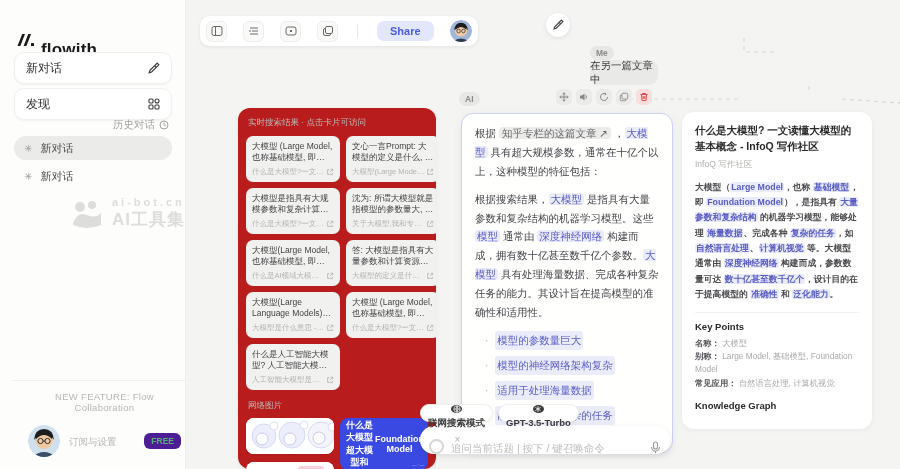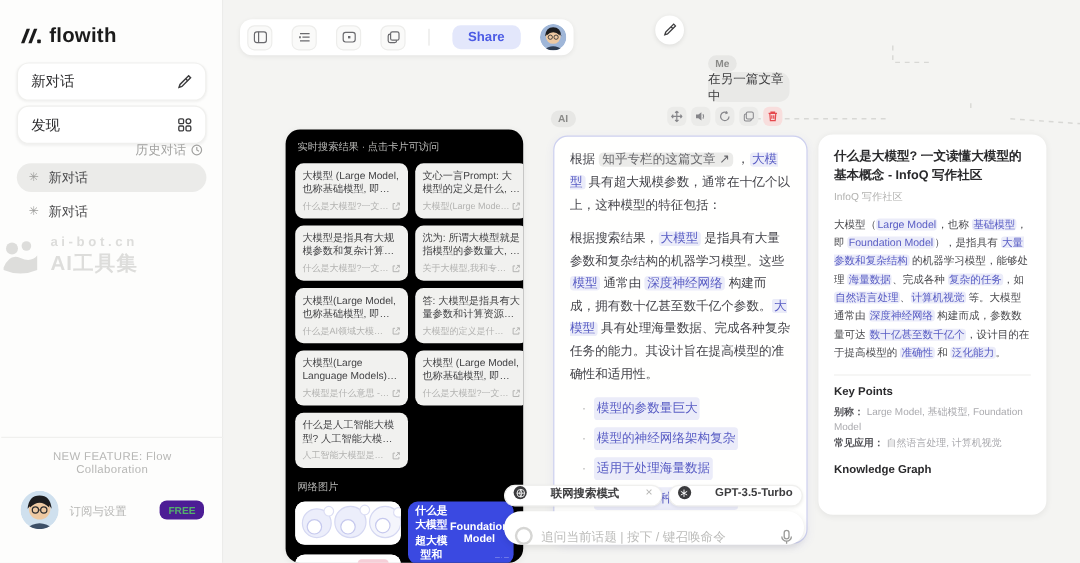--- a/index.html
+++ b/index.html
@@ -3,36 +3,36 @@
 <meta charset="utf-8">
 <style>
   * { margin:0; padding:0; box-sizing:border-box; }
   html,body { width:900px; height:469px; overflow:hidden;
     font-family:"Liberation Sans","DejaVu Sans",sans-serif; background:#f4f4f2; }
 
   
   #sidebar { position:absolute; left:0; top:0; width:186px; height:469px;
     background:#fdfdfc; border-right:1px solid #ececea; z-index:20; }
   .logo-row { position:absolute; left:16px; top:20px; display:flex; align-items:center; gap:6px; }
-  .logo-text { font-size:17px; font-weight:700; color:#1b1b1b; letter-spacing:.2px; }
+  .logo-text { font-size:17px; font-weight:700; color:#1b1b1b; letter-spacing:.2px;margin-top:20px; }
   .side-btn { position:absolute; left:14px; width:158px; height:32px; background:#fff;
     border:1px solid #f0f0ee; border-radius:10px; box-shadow:0 1px 2px rgba(0,0,0,.05);
     display:flex; align-items:center; justify-content:space-between; padding:0 11px; cursor:pointer; }
   .side-btn .lbl { font-size:12px; color:#2c2c2e; }
   .hist-label { position:absolute; right:16px; top:118px; font-size:10.5px; color:#a2a2a0;
     display:flex; align-items:center; gap:4px; }
   .hist-item { position:absolute; left:14px; width:158px; height:24px; border-radius:12px;
     display:flex; align-items:center; gap:8px; padding:0 10px; font-size:11px; color:#4b4b4d; cursor:pointer; }
   .hist-item.active { background:#ebebe9; }
   .spark { color:#9d9d9b; font-size:10px; }
   .watermark { position:absolute; left:0; right:0; top:196px; display:flex; align-items:center;
-    justify-content:flex-start; gap:8px; color:#dddddb; }
+    justify-content:flex-end; gap:8px; color:#dddddb; }
   .wm-txt1 { font-size:11px; font-weight:700; letter-spacing:3px; }
   .wm-txt2 { font-size:17px; font-weight:700; letter-spacing:1px; }
-  #side-footer { position:absolute; left:1px; bottom:0; width:100%; border-top:1px solid #f0f0ee; padding:10px 16px 28px; }
+  #side-footer { position:absolute; left:12px; bottom:0; width:100%; border-top:1px solid #f0f0ee; padding:10px 16px 12px; }
   .new-feat { font-size:9.5px; color:#b7b7b5; text-align:center; letter-spacing:.3px; margin-bottom:12px; }
   .user-row { display:flex; align-items:center; gap:9px; }
   .user-name { font-size:12.5px; font-weight:700; color:#2c2c2e; }
   .user-sub { font-size:9.5px; color:#b7b7b5; margin-top:2px; }
   .free-badge { margin-left:auto; background:#4c1d95; color:#54b06c; font-size:8.5px; font-weight:700;
     padding:3px 7px; border-radius:6px; }
 
   
   #canvas { position:absolute; left:186px; top:0; width:714px; height:469px; background:#f4f4f2; }
   #topbar { position:absolute; left:200px; top:16px; height:30px; background:#fff; border-radius:10px;
@@ -54,21 +54,21 @@
   #me-bubble { position:absolute; left:590px; top:60px; width:68px; height:25px; background:#e9e9e7;
     border-radius:9px; display:flex; align-items:center; justify-content:center; font-size:10.5px;
     color:#3c3c3e; z-index:5; cursor:pointer; }
   #node-actions { position:absolute; left:556px; top:89px; display:flex; gap:4px; z-index:6; }
   .na-btn { width:16px; height:16px; border-radius:5px; background:#ebebe9; display:flex;
     align-items:center; justify-content:center; cursor:pointer; }
   .na-btn.danger { background:#f8dedd; }
 
   
   #search-panel { position:absolute; left:238px; top:108px; width:198px; height:361px;
-    background:#000000; border-radius:12px; box-shadow:0 1px 5px rgba(0,0,0,.05);
+    background:#b91c1c; border-radius:12px; box-shadow:0 1px 5px rgba(0,0,0,.05);
     padding:9px 8px; overflow:hidden; z-index:3; }
   .sp-header { font-size:8.5px; color:#b9b9b7; margin:0 2px 7px; }
   #search-cards { display:grid; grid-template-columns:1fr 1fr; gap:6px; }
   .scard { background:#f1f1ef; border-radius:7px; padding:5px 6px; cursor:pointer; }
   .scard-t { font-size:8.5px; color:#434345; line-height:1.35; display:-webkit-box;
     -webkit-line-clamp:2; -webkit-box-orient:vertical; overflow:hidden; }
   .scard-s { display:flex; align-items:center; justify-content:space-between; margin-top:3px; }
   .scard-s .src { font-size:7.5px; color:#b2b2b0; white-space:nowrap; overflow:hidden;
     text-overflow:ellipsis; max-width:74px; }
   .imgs-header { font-size:8.5px; color:#b9b9b7; margin:10px 2px 6px; }
@@ -89,35 +89,35 @@
   .hl { color:#585cc4; background:#ebecf9; border-radius:3px; padding:0 2px; cursor:pointer; }
   .tag { color:#68686c; background:#ebebe9; border-radius:4px; padding:0 3px; cursor:pointer; }
   .bullet-row { display:flex; gap:7px; padding-left:10px; margin-bottom:6px; align-items:baseline; }
   .bdot { color:#b5b5b3; font-size:10px; }
 
   
   #right-panel { position:absolute; left:682px; top:112px; width:190px; height:317px; background:#fff;
     border-radius:12px; box-shadow:0 1px 5px rgba(0,0,0,.06); padding:11px 13px; overflow:hidden; z-index:3; }
   .rp-title { font-size:10.5px; font-weight:700; color:#2a2a2c; line-height:1.5; }
   .rp-source { font-size:8.5px; color:#b2b2b0; margin:4px 0 9px; }
-  .rp-body { font-size:8.8px; line-height:1.75; color:#4a4a4e; }
+  .rp-body { font-size:8.8px; line-height:1.75; color:#4a4a4e;font-weight:bold; }
   .rp-body .hl { padding:0 1px; font-size:8.8px; }
   .rp-div { height:1px; background:#f0f0ee; margin:9px 0 8px; }
   .kp-title { font-size:9.5px; font-weight:700; color:#2a2a2c; margin-bottom:5px; }
   .kp-row { font-size:8.3px; line-height:1.55; margin-bottom:1px; }
   .kp-row .k { color:#55555a; font-weight:700; }
   .kp-row .v { color:#aaaaae; }
   .kg-title { font-size:9.5px; font-weight:700; color:#2a2a2c; margin:10px 0 6px; }
 
   
   #composer { position:absolute; left:420px; top:404px; z-index:30; }
   .pill-row { display:flex; gap:5px; margin-bottom:4px; }
   .pill { background:#fff; border:1px solid #f0f0ee; box-shadow:0 1px 3px rgba(0,0,0,.08);
-    border-radius:9px; height:18px; display:flex; align-items:flex-start; gap:20px; padding:0 7px;
-    font-size:9.5px; font-weight:700; color:#3c3c3e; cursor:pointer; }
+    border-radius:9px; height:18px; display:flex; align-items:center; gap:4px; padding:0 7px;
+    font-size:9.5px; font-weight:700; color:#3c3c3e; cursor:pointer;flex-direction:column; }
   .pill .x { color:#b5b5b3; font-size:10px; font-weight:400; margin-left:2px; cursor:pointer; }
   .dark-dot { width:11px; height:11px; border-radius:50%; background:#3b3b3d; display:flex;
     align-items:center; justify-content:center; color:#fff; font-size:7px; }
   #input-bar { width:250px; height:28px; background:#fff; border-radius:15px;
     box-shadow:0 2px 6px rgba(0,0,0,.1); display:flex; align-items:flex-end; gap:7px; padding:0 9px; }
   .ring { width:15px; height:15px; border:2px solid #d6d6d4; border-radius:50%; flex:0 0 auto; }
   #ask-input { border:none; outline:none; flex:1; font-size:10.5px; color:#3c3c3e; background:transparent;
     font-family:"Liberation Sans","DejaVu Sans",sans-serif; }
   #ask-input::placeholder { color:#bcbcba; }
   svg { display:block; }
@@ -467,20 +467,24 @@
   </div>
 
 <div id="right-panel">
   <div class="rp-title">什么是大模型? 一文读懂大模型的基本概念 - InfoQ 写作社区</div>
   <div class="rp-source">InfoQ 写作社区</div>
   <div class="rp-body" id="rp-body"><span>大模型（</span><span class="hl">Large Model</span><span>，也称 </span><span class="hl">基础模型</span><span>，即 </span><span class="hl">Foundation Model</span><span>），是指具有 </span><span class="hl">大量参数和复杂结构</span><span> 的机器学习模型，能够处理 </span><span class="hl">海量数据</span><span>、完成各种 </span><span class="hl">复杂的任务</span><span>，如 </span><span class="hl">自然语言处理</span><span>、</span><span class="hl">计算机视觉</span><span> 等。大模型通常由 </span><span class="hl">深度神经网络</span><span> 构建而成，参数数量可达 </span><span class="hl">数十亿甚至数千亿个</span><span>，设计目的在于提高模型的 </span><span class="hl">准确性</span><span> 和 </span><span class="hl">泛化能力</span><span>。</span></div>
   <div class="rp-div"></div>
   <div class="kp-title">Key Points</div>
   <div id="kp-list">
       <div class="kp-row">
+       <span class="k">名称：</span>
+       <span class="v">大模型</span>
+     </div>
+      <div class="kp-row">
        <span class="k">别称：</span>
        <span class="v">Large Model, 基础模型, Foundation Model</span>
      </div>
       <div class="kp-row">
        <span class="k">常见应用：</span>
        <span class="v">自然语言处理, 计算机视觉</span>
      </div>
     </div>
   <div class="kg-title">Knowledge Graph</div>
 

